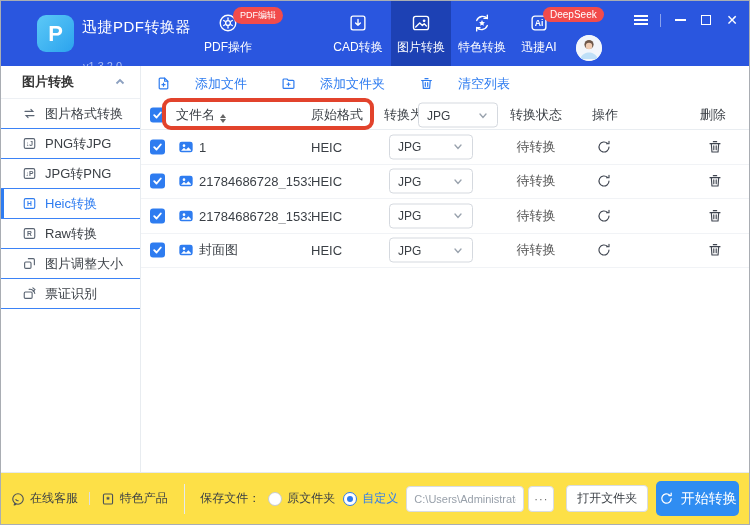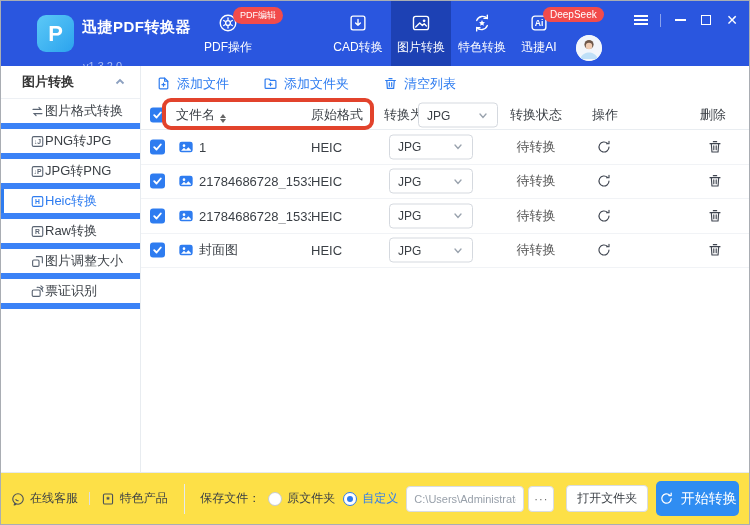--- a/index.html
+++ b/index.html
@@ -6,21 +6,21 @@
   html,body { background:#D7DADF; }
   body { font-family:"Liberation Sans","DejaVu Sans",sans-serif; }
   .window { position:relative; width:750px; height:525px; background:#fff;
             border:1px solid #A9ADB3; overflow:hidden; }
 
   
   .hdr { position:absolute; left:0; top:0; width:100%; height:65px; background:#2A56DF; }
   .logo { position:absolute; left:36px; top:14px; width:37px; height:37px; border-radius:9px;
           background:linear-gradient(135deg,#5CC9F7,#2BA3EE); display:flex; align-items:center;
           justify-content:center; color:#fff; font-size:22px; font-weight:bold; }
-  .app-title { position:absolute; left:81px; top:17px; color:#fff; font-size:15px; font-weight:bold; letter-spacing:.5px;text-align:right; }
+  .app-title { position:absolute; left:81px; top:17px; color:#fff; font-size:15px; font-weight:normal; letter-spacing:.5px;text-align:right; }
   .app-ver { position:absolute; left:82px; top:37px; color:#A9BDF5; font-size:11px;margin-top:22px; }
   .nav-item { position:absolute; top:0; height:65px; display:flex; flex-direction:column;
               align-items:center; justify-content:center; gap:5px; color:#fff; cursor:pointer; }
   .nav-item .nlabel { font-size:12px; white-space:nowrap; }
   .nav-item.active { background:#1D41B4; }
   .nav-item svg { width:22px; height:22px; stroke:#fff; fill:none; stroke-width:1.5; stroke-linecap:round; stroke-linejoin:round; }
   .badge { position:absolute; background:#F24B4B; color:#fff; border-radius:9px; padding:2px 7px;
            font-size:9px; white-space:nowrap; z-index:3; }
   .badge.pdf { left:232px; top:6px; }
   .badge.ds { left:542px; top:6px; font-size:10px; }
@@ -35,33 +35,33 @@
   .ic-max { width:10px; height:10px; border:1.6px solid #fff; }
   .ic-close { font-size:14px; line-height:1; }
 
   
   .sidebar { position:absolute; left:0; top:65px; width:140px; bottom:52px; background:#fff;
              border-right:1px solid #E8ECF0; }
   .sb-head { height:33px; display:flex; align-items:center; justify-content:space-between;
              padding:0 14px 0 21px; border-bottom:1px solid #EDF0F4; font-size:13px; font-weight:bold;
              color:#333; cursor:pointer; }
   .sb-head svg { width:12px; height:12px; stroke:#8CA0C0; fill:none; stroke-width:1.8; }
-  .sb-item { height:30px; display:flex; align-items:center; padding-left:29px;
-             border-bottom:6px solid #3b82f6; font-size:13px; color:#3A3F45; cursor:pointer; position:relative; }
+  .sb-item { height:30px; display:flex; align-items:center; gap:8px; padding-left:21px;
+             border-bottom:1px solid #3b82f6; font-size:13px; color:#3A3F45; cursor:pointer; position:relative; }
   .sb-item svg { width:15px; height:15px; stroke:#5A6472; fill:none; stroke-width:1.5; stroke-linecap:round; }
   .sb-item svg text { fill:#5A6472; stroke:none; font-size:9px; font-weight:bold; }
   .sb-item.active { color:#2E7CF0; }
   .sb-item.active svg { stroke:#2E7CF0; }
   .sb-item.active svg text { fill:#2E7CF0; }
   .sb-item.active::before { content:''; position:absolute; left:0; top:0; bottom:0; width:3px; background:#2E7CF0; }
 
   
   .main { position:absolute; left:140px; top:65px; right:0; bottom:52px; background:#fff; }
   .toolbar { height:35px; display:flex; align-items:center; gap:34px; padding-left:15px; }
-  .tb-link { display:flex; align-items:center; gap:6px; color:#2E7CF0; font-size:13px; cursor:pointer; }
+  .tb-link { display:flex; align-items:center; gap:24px; color:#2E7CF0; font-size:13px; cursor:pointer; }
   .tb-link svg { width:15px; height:15px; stroke:#2E7CF0; fill:none; stroke-width:1.6; stroke-linecap:round; stroke-linejoin:round; }
 
   .thead { position:relative; height:29px; border-bottom:1px solid #E9EDF1; font-size:13px; color:#3A3F45; }
   .row { position:relative; height:34.5px; border-bottom:1px solid #F1F3F6; font-size:13px; color:#3A3F45; }
   .cell { position:absolute; top:50%; transform:translateY(-50%); white-space:nowrap; }
   .checkbox { position:absolute; top:50%; transform:translateY(-50%); left:9px; width:15px; height:15px;
               border-radius:3px; background:#2E7CF0; display:flex; align-items:center; justify-content:center; cursor:pointer; }
   .checkbox svg { width:11px; height:11px; stroke:#fff; fill:none; stroke-width:2.4; stroke-linecap:round; stroke-linejoin:round; }
   .sorter { display:inline-flex; flex-direction:column; gap:1px; margin-left:5px; vertical-align:1px; cursor:pointer; }
   .sorter i { width:0; height:0; border-left:3.5px solid transparent; border-right:3.5px solid transparent; }

